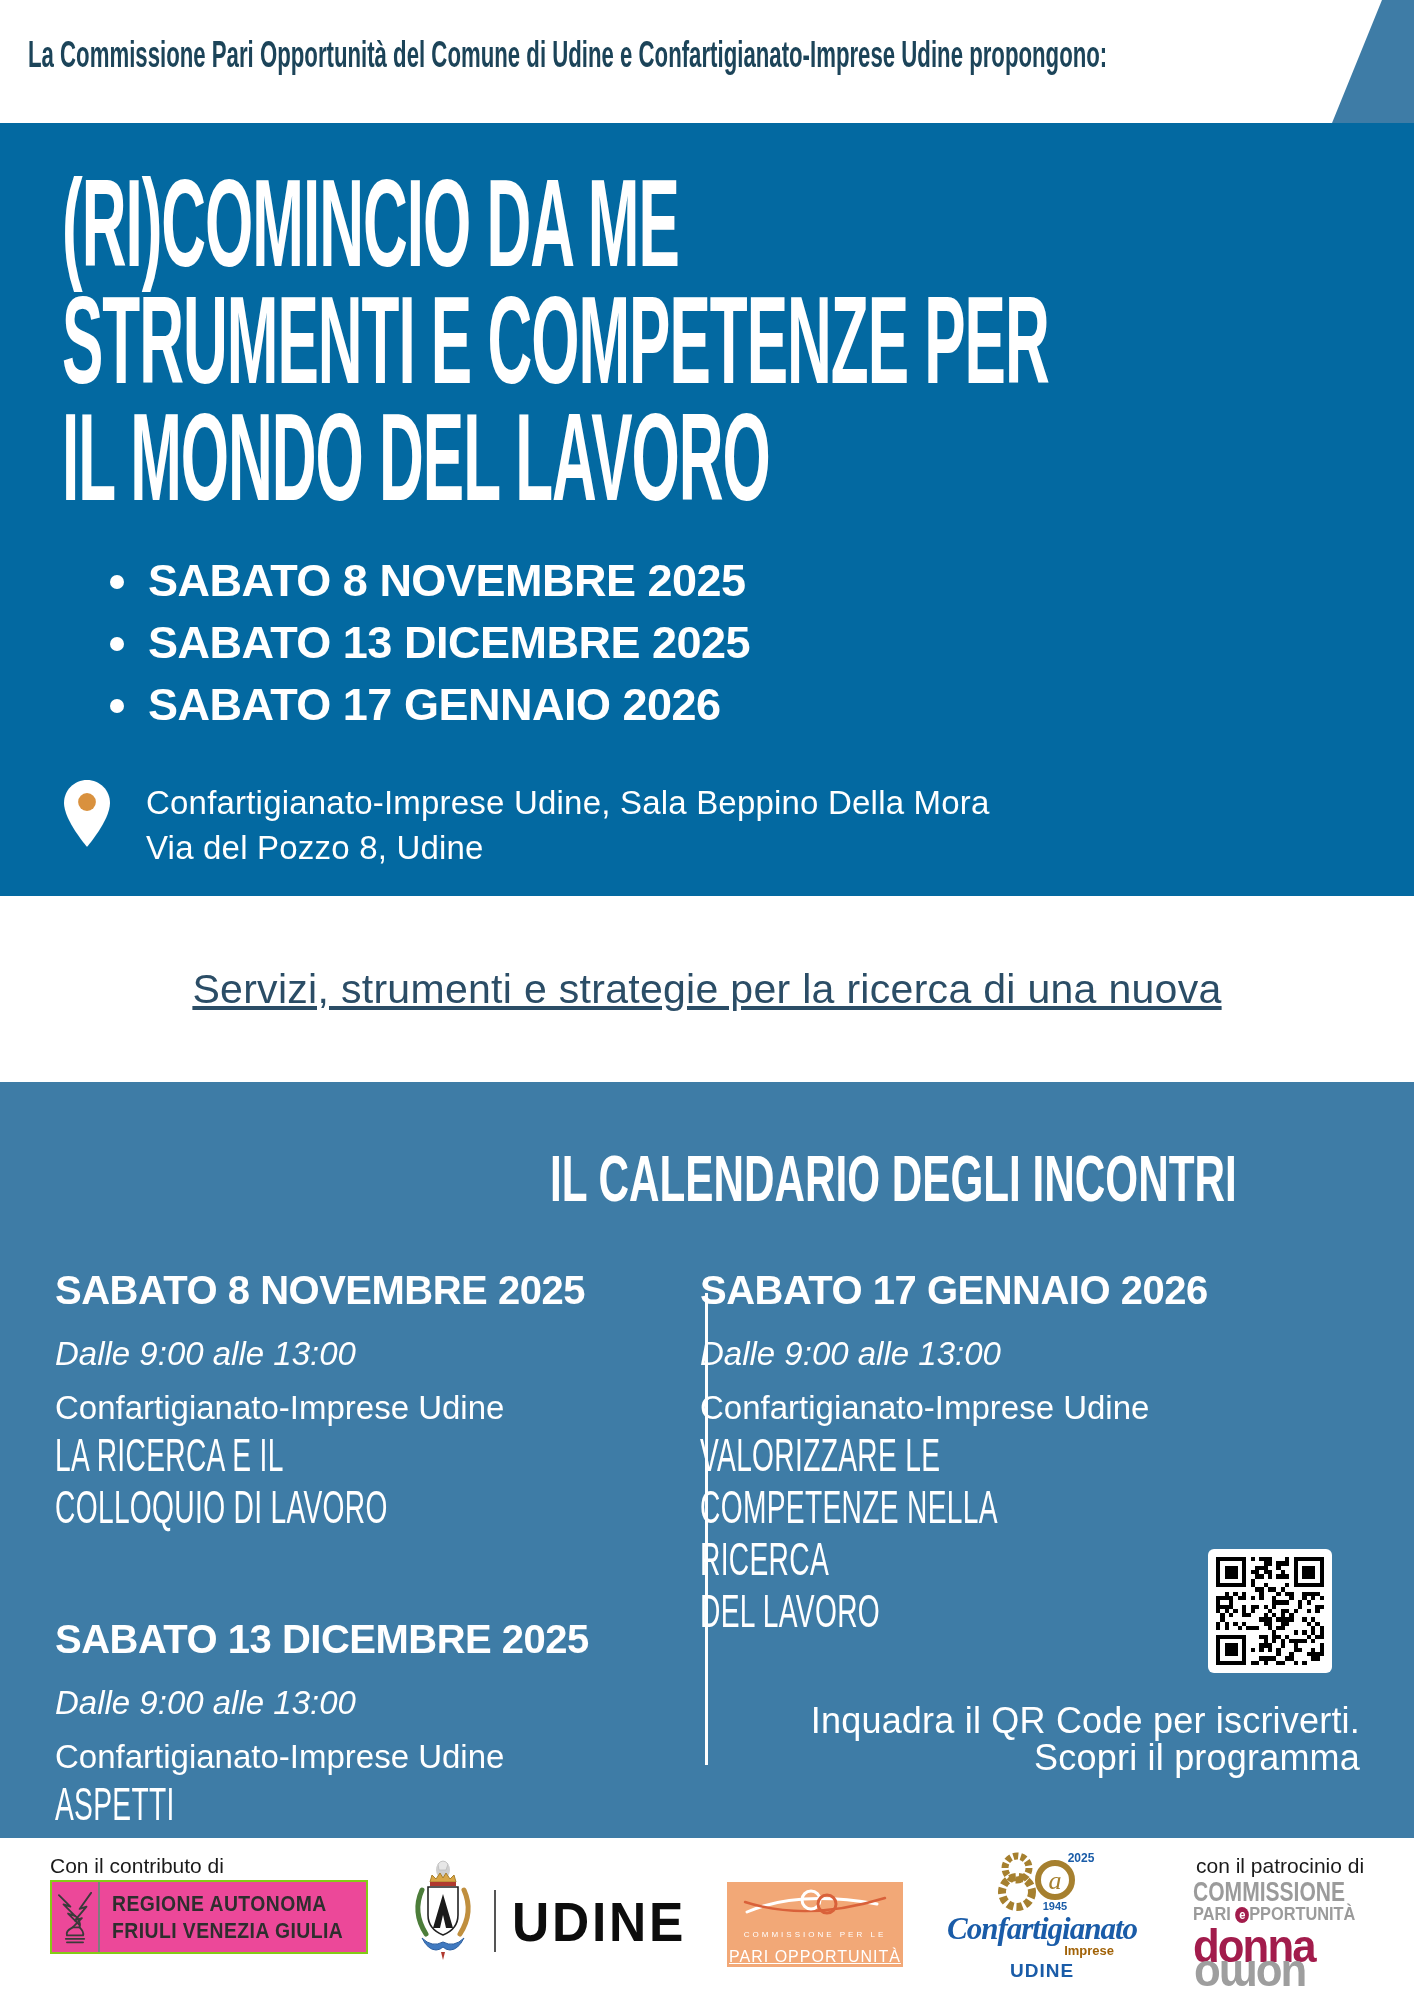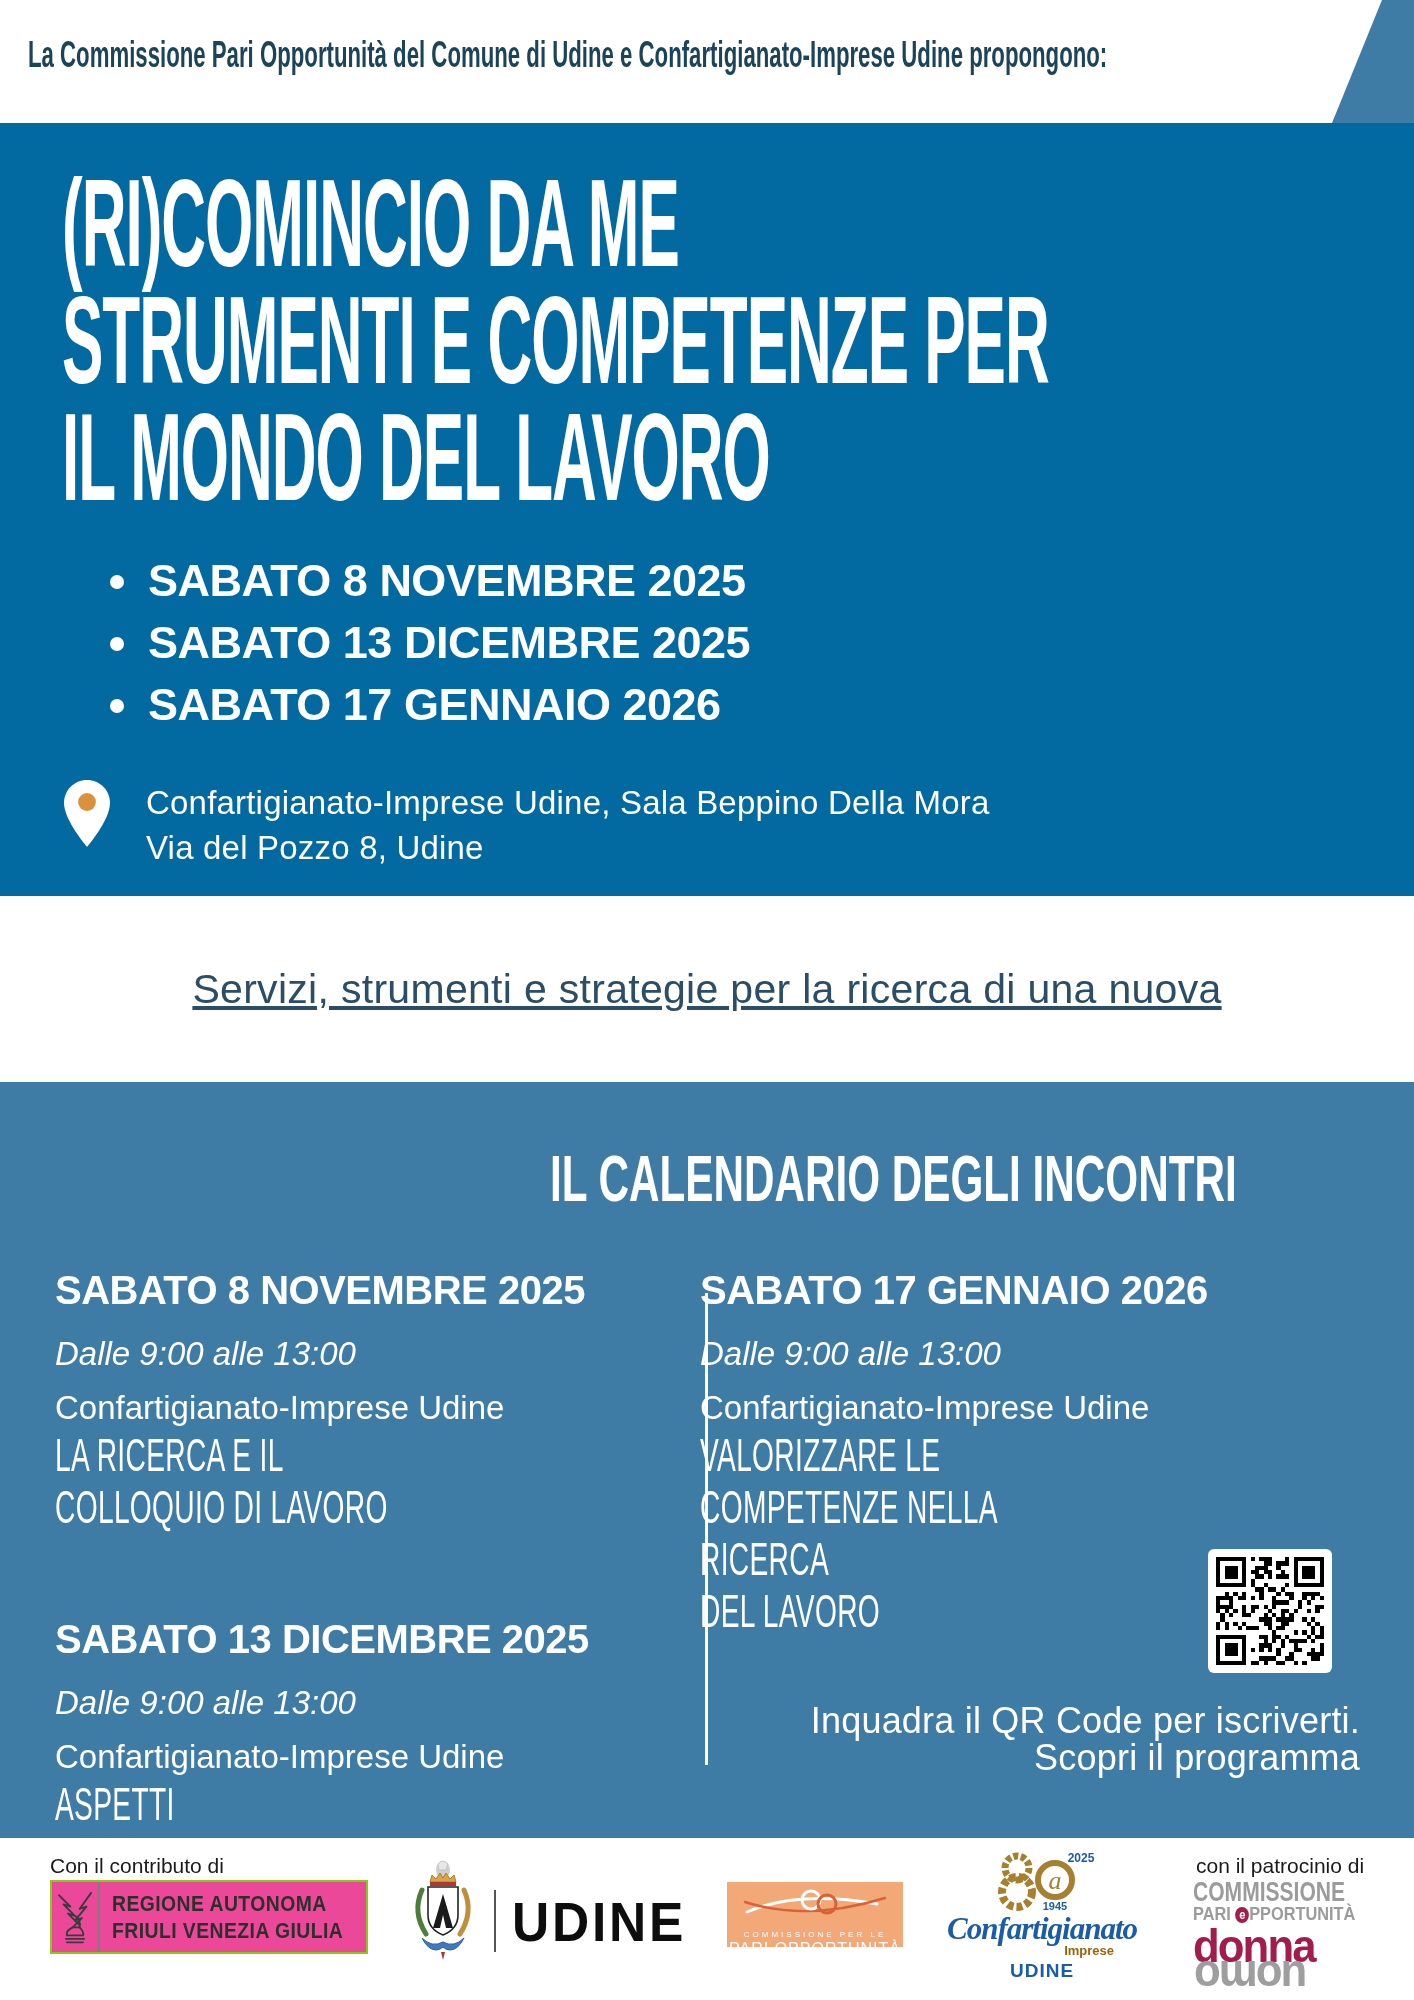--- a/index.html
+++ b/index.html
@@ -91,25 +91,25 @@
   .fvg-text span{transform:scaleX(0.88);transform-origin:0 50%;display:inline-block;white-space:nowrap;}
 
   .udine-logo{position:absolute;left:408px;top:22px;display:flex;align-items:center;}
   .udine-bar{width:2px;height:62px;background:#555;margin:14px 16px 0 16px;}
   .udine-word{
     font-size:56px;font-weight:700;color:#0d0d0d;letter-spacing:3px;margin-top:14px;
     transform:scaleX(0.92);transform-origin:0 50%;display:inline-block;
   }
 
   .cpo-box{
-    position:absolute;left:727px;top:44px;width:176px;height:65px;background:#f2a877;
+    position:absolute;left:727px;top:44px;width:176px;height:85px;background:#f2a877;
     text-align:center;color:#fff;overflow:hidden;
   }
   .cpo-box .l1{font-size:8px;letter-spacing:3px;margin-top:2px;}
-  .cpo-box .l2{font-size:16px;letter-spacing:1px;margin-top:1px;}
+  .cpo-box .l2{font-size:16px;letter-spacing:1px;margin-top:9px;text-decoration:underline;}
   .cpo-box .l3{font-size:7px;letter-spacing:4px;color:#d9763f;margin-top:2px;}
 
   .conf-logo{position:absolute;left:942px;top:12px;width:200px;text-align:center;}
   .conf-mark{display:flex;justify-content:center;align-items:flex-start;height:62px;}
   .conf-name{
     font-family:"Liberation Serif",serif;font-style:italic;font-weight:700;
     color:#1a5ca8;font-size:31px;line-height:30px;margin-top:2px;letter-spacing:-1px;
   }
   .conf-imprese{font-size:13px;color:#a16207;font-weight:700;text-align:right;padding-right:28px;line-height:13px;}
   .conf-city{font-size:19px;color:#1a5ca8;font-weight:700;letter-spacing:1px;margin-top:3px;}

